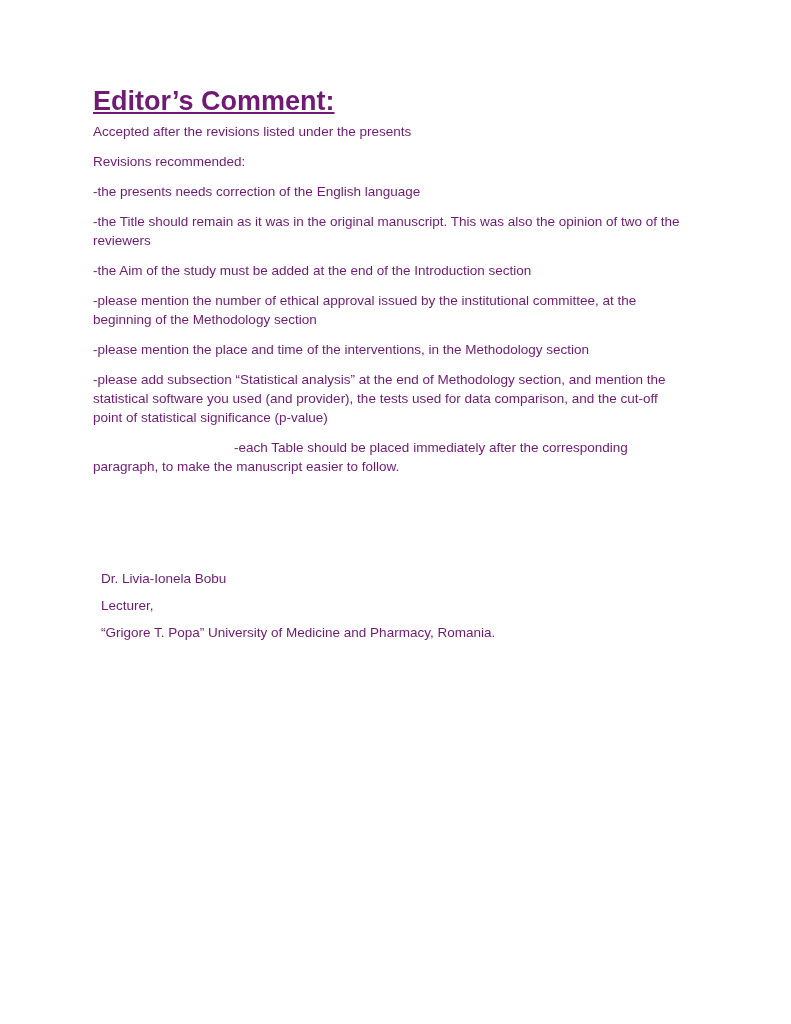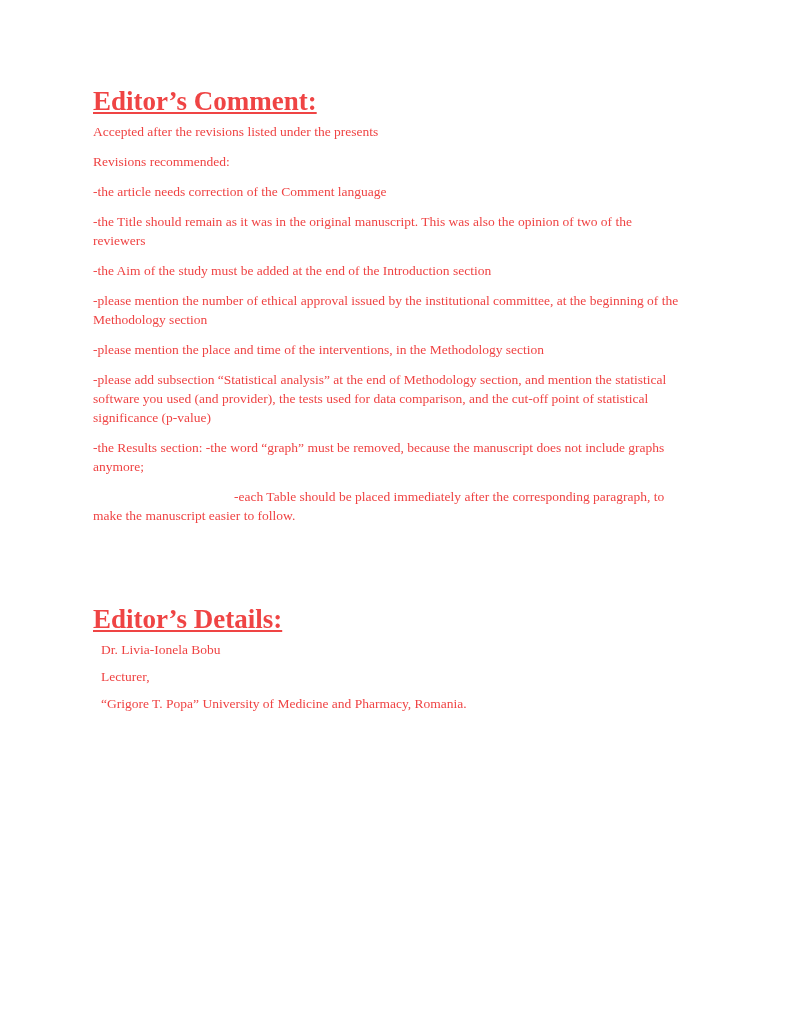--- a/index.html
+++ b/index.html
@@ -7,24 +7,24 @@
     padding: 0;
     background: #ffffff;
   }
   .page {
     position: relative;
     width: 791px;
     height: 968px;
     background: #ffffff;
     box-sizing: border-box;
     padding: 92px 92px 0 93px;
-    font-family: Liberation Serif, serif;
+    font-family: Liberation Sans, sans-serif;
     font-size: 13.5px;
     line-height: 19px;
-    color: #ef4444;
+    color: #701a75;
     overflow: hidden;
   }
   .doc-heading {
     font-weight: bold;
     text-decoration: underline;
     margin: 0 0 11px 0;
   }
   p.para {
     margin: 0 15px 11px 0;
   }
@@ -43,32 +43,30 @@
 </style>
 </head>
 <body>
 
 <div class="page">
 
   <h1 class="doc-heading">Editor’s Comment:</h1>
 
   <p class="para">Accepted after the revisions listed under the presents</p>
   <p class="para">Revisions recommended:</p>
-  <p class="para">-the article needs correction of the Comment language</p>
+  <p class="para">-the presents needs correction of the English language</p>
   <p class="para">-the Title should remain as it was in the original manuscript. This was also the opinion of two of the reviewers</p>
   <p class="para">-the Aim of the study must be added at the end of the Introduction section</p>
   <p class="para">-please mention the number of ethical approval issued by the institutional committee, at the beginning of the Methodology section</p>
   <p class="para">-please mention the place and time of the interventions, in the Methodology section</p>
   <p class="para">-please add subsection “Statistical analysis” at the end of Methodology section, and mention the statistical software you used (and provider), the tests used for data comparison, and the cut-off point of statistical significance (p-value)</p>
-  <p class="para">-the Results section: -the word “graph” must be removed, because the manuscript does not include graphs anymore;</p>
   <p class="para indented">-each Table should be placed immediately after the corresponding paragraph, to make the manuscript easier to follow.</p>
 
   <div class="details-gap"></div>
 
-  <h1 class="doc-heading">Editor’s Details:</h1>
 
   <div class="details-block">
     <p class="details-line">Dr. Livia-Ionela Bobu</p>
     <p class="details-line">Lecturer,</p>
     <p class="details-line">“Grigore T. Popa” University of Medicine and Pharmacy, Romania.</p>
   </div>
 
 </div>
 
 </body></html>

